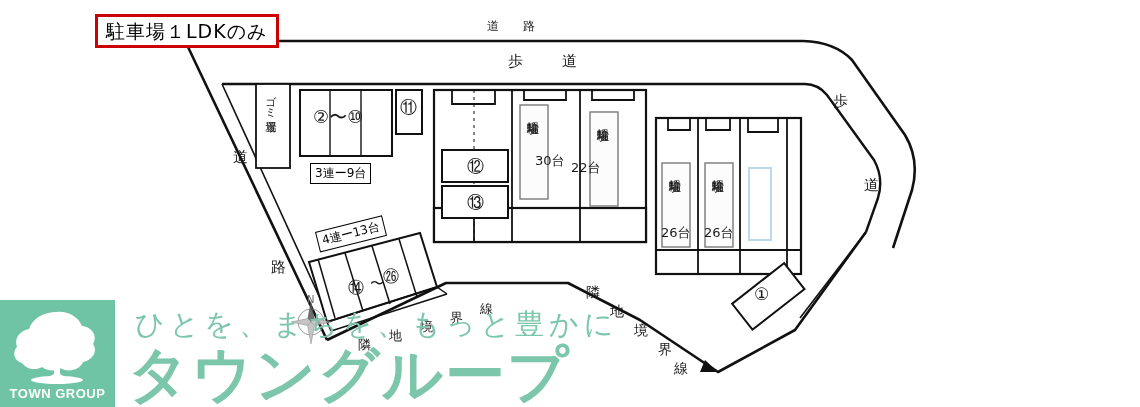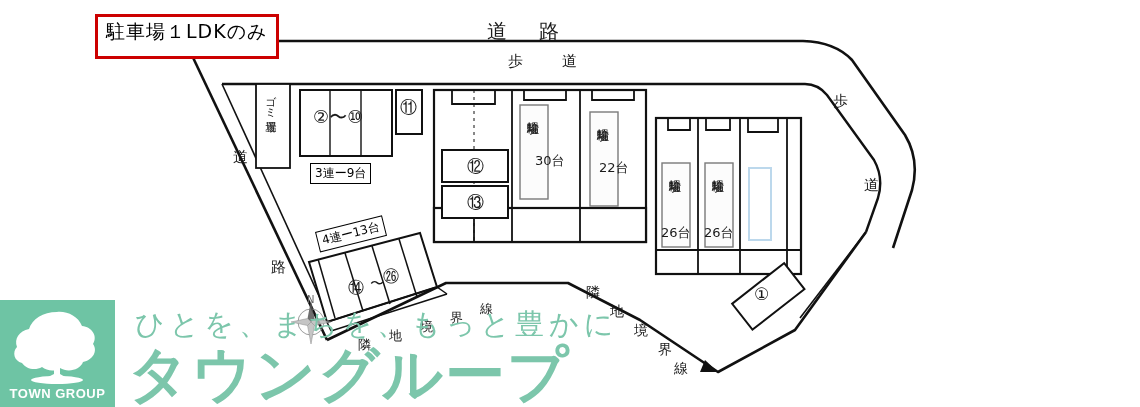--- a/index.html
+++ b/index.html
@@ -3,29 +3,29 @@
 <meta charset="utf-8">
 <style>
   html,body{margin:0;padding:0;background:#ffffff;}
   body{width:1140px;height:407px;position:relative;overflow:hidden;
        font-family:"Liberation Sans","DejaVu Sans",sans-serif;color:#000;}
   #stage{position:absolute;left:0;top:0;width:1140px;height:407px;}
   svg.layer{position:absolute;left:0;top:0;width:1140px;height:407px;}
 
   
   .title-box{position:absolute;left:95px;top:14px;border:3px solid #cc0000;
-    background:#ffffff;padding:2px 8px 11px 8px;z-index:30;}
+    background:#ffffff;padding:2px 8px 0 8px;z-index:30;}
   .title-box span{font-size:19px;letter-spacing:1px;white-space:nowrap;
     font-family:"DejaVu Sans",sans-serif;}
 
   
   .mt{position:absolute;font-family:"DejaVu Sans",sans-serif;color:#1a1a1a;
       white-space:nowrap;z-index:20;}
   .vert{writing-mode:vertical-rl;text-orientation:upright;}
-  .f16{font-size:20px;}
+  .f16{font-size:12px;}
   .f15{font-size:15px;}
   .f14{font-size:14px;}
   .f13{font-size:13px;}
   .f12{font-size:12px;}
   .f11{font-size:11px;}
   .f10{font-size:10px;}
   .sp6{letter-spacing:6px;}
 
   
   .tagbox{position:absolute;border:1px solid #000;background:#fff;
@@ -182,21 +182,21 @@
 
   <div class="mt f15" style="left:833px;top:92px;">歩</div>
   <div class="mt f15" style="left:864px;top:176px;">道</div>
 
   <div class="mt f11 vert" style="left:262px;top:88px;">ゴミ置場</div>
 
   <div class="mt f12 vert" style="left:524px;top:112px;">駐輪場</div>
   <div class="mt f13" style="left:535px;top:152px;">30台</div>
 
   <div class="mt f12 vert" style="left:594px;top:119px;">駐輪場</div>
-  <div class="mt f13" style="left:591px;top:159px;padding-left:8px;">22台</div>
+  <div class="mt f13" style="left:563px;top:159px;padding-left:8px;">22台</div>
 
   <div class="mt f12 vert" style="left:666px;top:170px;">駐輪場</div>
   <div class="mt f13" style="left:661px;top:224px;">26台</div>
 
   <div class="mt f12 vert" style="left:709px;top:170px;">駐輪場</div>
   <div class="mt f13" style="left:704px;top:224px;">26台</div>
 
   <div class="mt f18" style="left:313px;top:105px;font-size:18px;">②〜⑩</div>
 
   <div class="mt" style="left:400px;top:96px;font-size:17px;">⑪</div>

